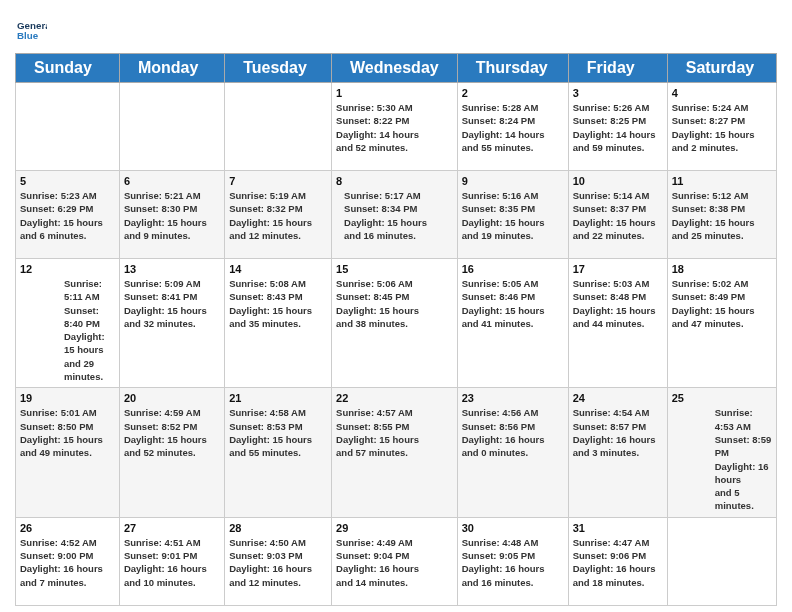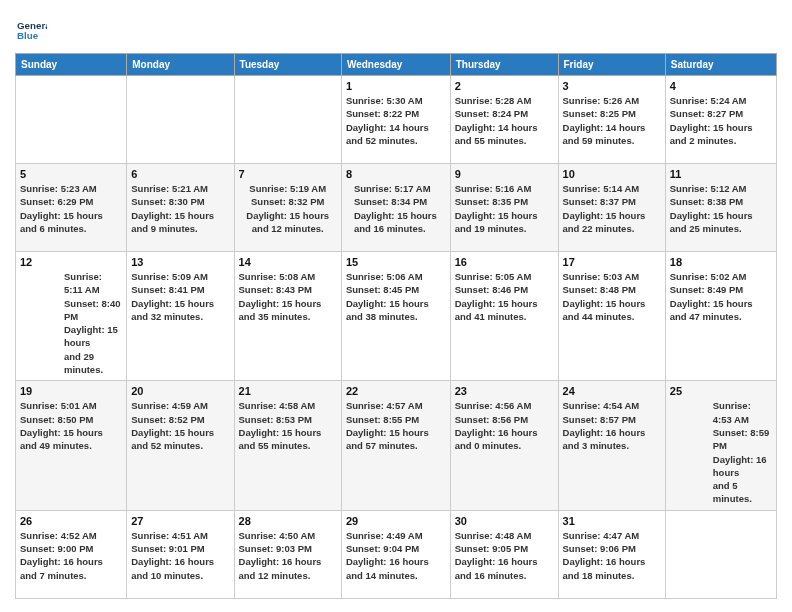--- a/index.html
+++ b/index.html
@@ -39,22 +39,22 @@
     }
     table {
       width: 100%;
       border-collapse: collapse;
       font-size: 10px;
     }
     thead tr th {
       background: #2a7abf;
       color: #fff;
       text-align: left;
-      padding: 5px 5px;
-      font-size: 10px;
+      padding: 5px 18px;
+      font-size: 16px;
       font-weight: bold;
       border: 1px solid #aaa;
     }
     tbody tr td {
       vertical-align: top;
       border: 1px solid #ccc;
       padding: 4px 4px;
       min-height: 70px;
       height: 88px;
       width: 113px;
@@ -151,21 +151,21 @@
         </td>
         <td>
           <span class="day-num">6</span>
           <div class="day-info" style="white-space: pre-line;">Sunrise: 5:21 AM
 Sunset: 8:30 PM
 Daylight: 15 hours
 and 9 minutes.</div>
         </td>
         <td>
           <span class="day-num">7</span>
-          <div class="day-info" style="white-space: pre-line; text-align: center;">Sunrise: 5:19 AM
+          <div class="day-info" style="white-space: pre-line;">Sunrise: 5:19 AM
 Sunset: 8:32 PM
 Daylight: 15 hours
 and 12 minutes.</div>
         </td>
         <td>
           <span class="day-num">8</span>
           <div class="day-info" style="white-space: pre-line; margin-left: 8px;">Sunrise: 5:17 AM
 Sunset: 8:34 PM
 Daylight: 15 hours
 and 16 minutes.</div>

